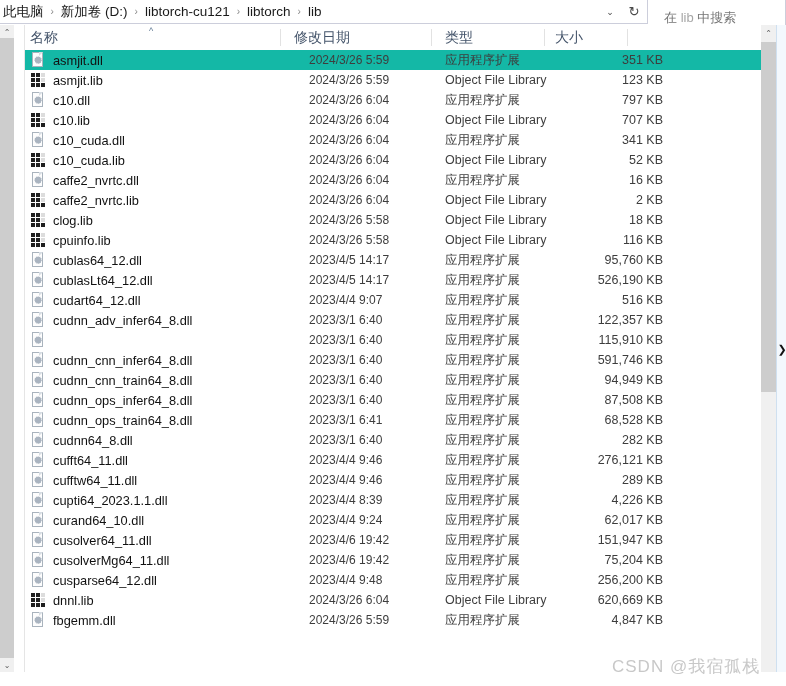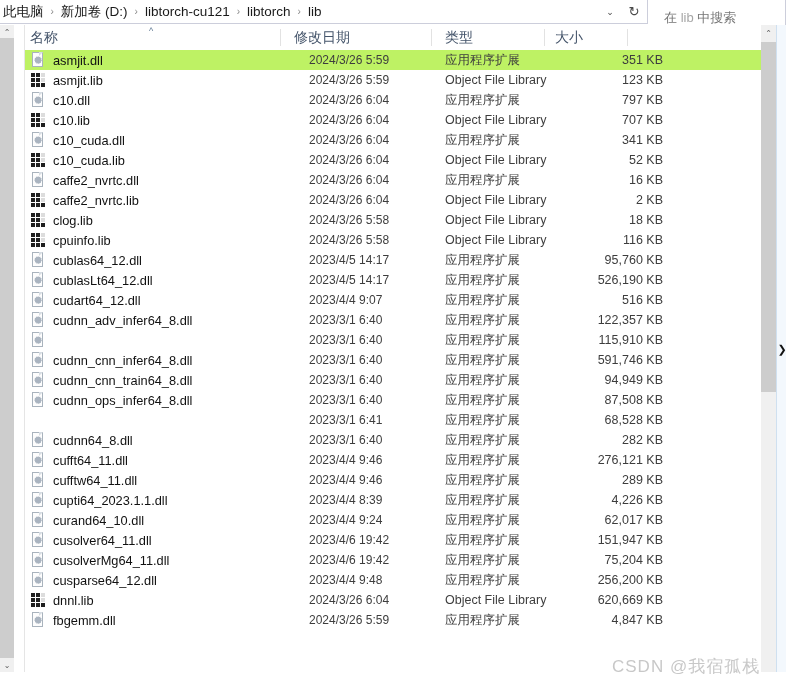--- a/index.html
+++ b/index.html
@@ -88,21 +88,21 @@
   }
   .sortcaret{
     position:absolute;top:2px;color:#5f7893;font-size:9px;line-height:9px;
   }
 
   .rows{position:absolute;left:0;top:25px;width:736px;}
   .row{
     position:relative;height:20px;display:flex;align-items:center;
     white-space:nowrap;
   }
-  .row.sel{background:#bef264;}
+  .row.sel{background:#14b8a6;}
   .row .c-name{
     position:absolute;left:0;width:256px;height:20px;display:flex;align-items:center;
     padding-left:5px;box-sizing:border-box;
   }
   .row .c-date{
     position:absolute;left:284px;width:140px;height:20px;display:flex;align-items:center;
     color:#3d3d3d;font-size:12px;
   }
   .row .c-type{
     position:absolute;left:420px;width:110px;height:20px;display:flex;align-items:center;
@@ -484,20 +484,28 @@
             <span class="fold"></span>
             <span class="gear"></span>
           </span>
           <span class="fname">cudnn_ops_infer64_8.dll</span>
         </div>
         <div class="c-date">2023/3/1 6:40</div>
         <div class="c-type">应用程序扩展</div>
         <div class="c-size">87,508 KB</div>
       </div>
       <div class="row">
+        <div class="c-name">
+          <span class="ico ico-dll">
+            <span class="page"></span>
+            <span class="fold"></span>
+            <span class="gear"></span>
+          </span>
+          <span class="fname">cudnn_ops_train64_8.dll</span>
+        </div>
         <div class="c-date">2023/3/1 6:41</div>
         <div class="c-type">应用程序扩展</div>
         <div class="c-size">68,528 KB</div>
       </div>
       <div class="row">
         <div class="c-name">
           <span class="ico ico-dll">
             <span class="page"></span>
             <span class="fold"></span>
             <span class="gear"></span>

